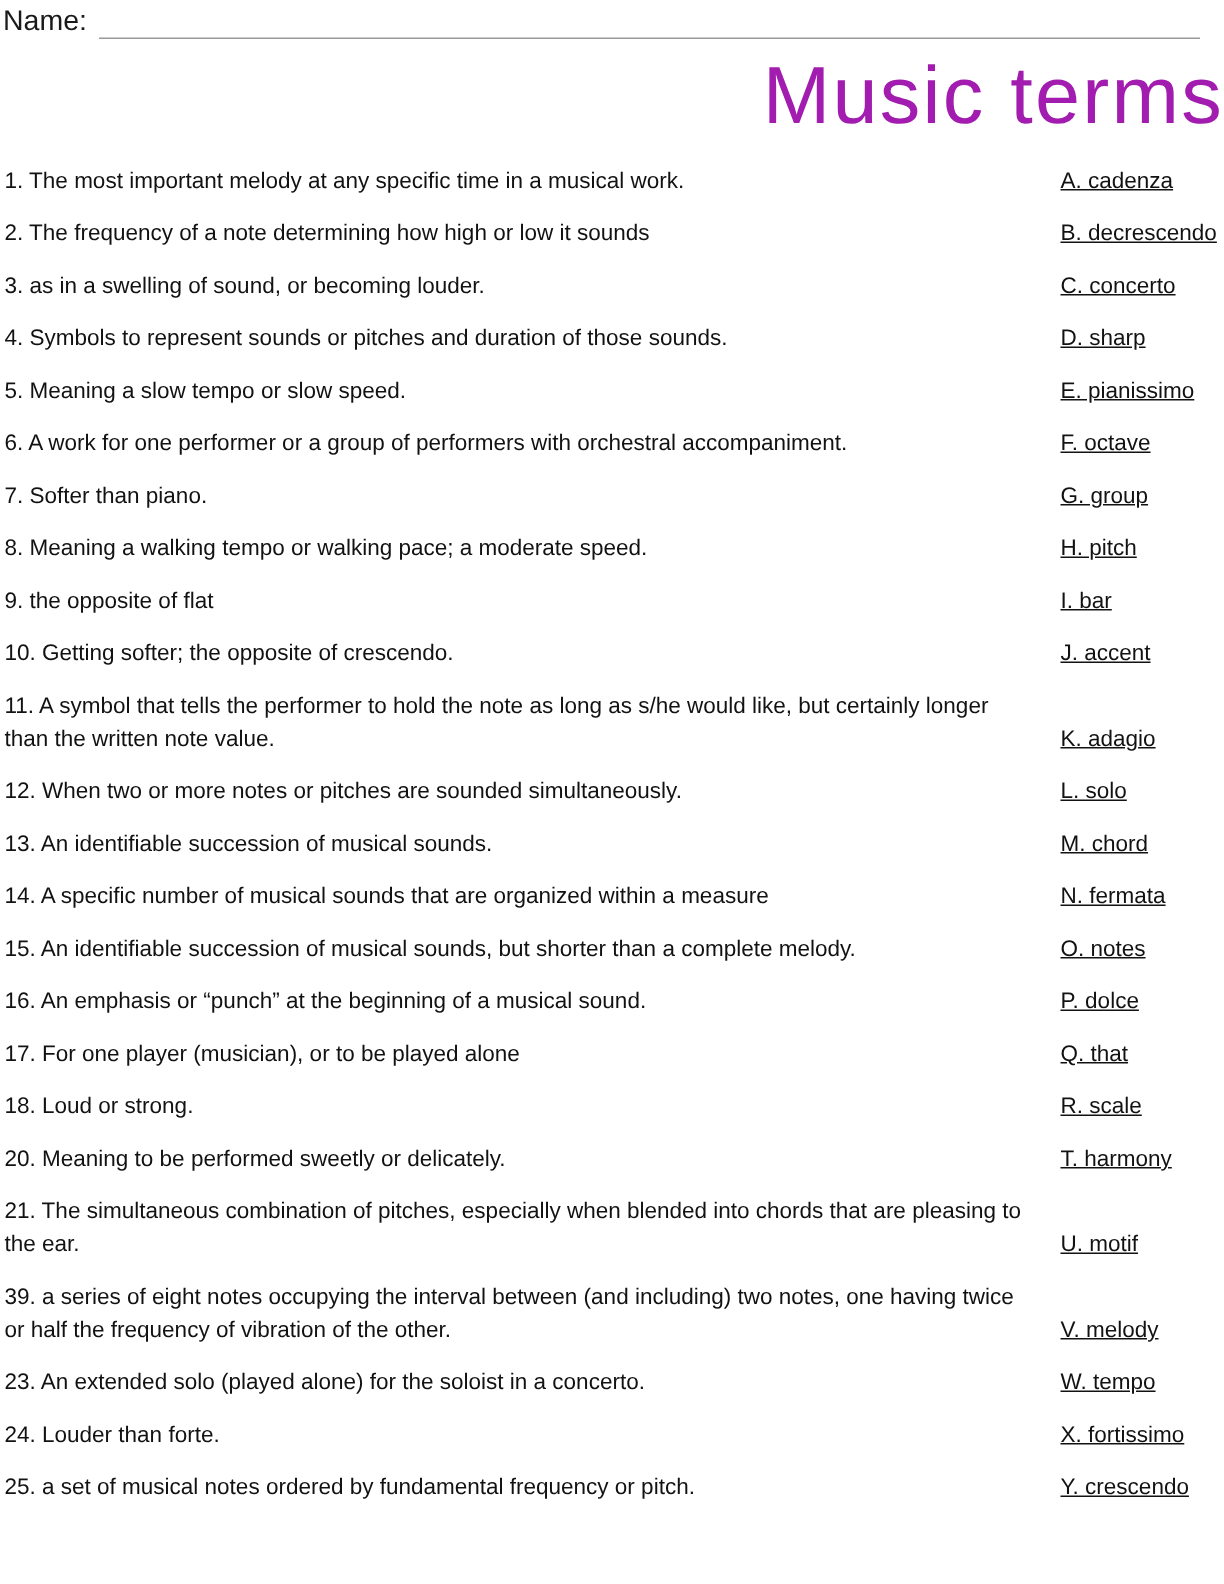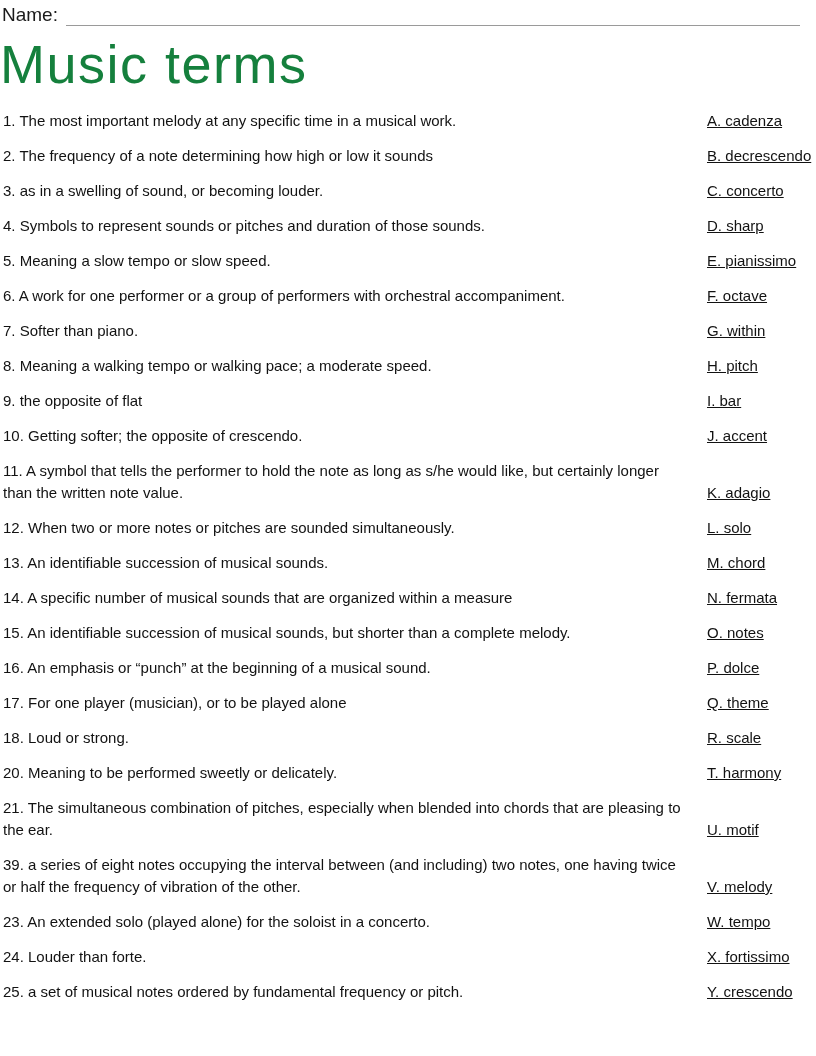--- a/index.html
+++ b/index.html
@@ -29,26 +29,26 @@
     white-space: nowrap;
   }
   .name-line {
     flex: 1;
     margin-left: 8px;
     height: 19px;
     border-bottom: 1px solid #9a9a9a;
   }
   .page-title {
     margin: 6px 0 14px 0;
-    text-align: left;
+    text-align: right;
     font-size: 54px;
     line-height: 64px;
     font-weight: 400;
     letter-spacing: 1.5px;
-    color: #15803d;
+    color: #a21caf;
     font-family: "Liberation Sans", sans-serif;
   }
   .match-list {
     padding: 0 0 0 3px;
   }
   .row {
     display: flex;
     align-items: flex-end;
     margin-bottom: 13px;
     font-size: 15px;
@@ -97,21 +97,21 @@
     <div class="row">
     <div class="q">5. Meaning a slow tempo or slow speed.</div>
     <div class="a">E. pianissimo</div>
   </div>
     <div class="row">
     <div class="q">6. A work for one performer or a group of performers with orchestral accompaniment.</div>
     <div class="a">F. octave</div>
   </div>
     <div class="row">
     <div class="q">7. Softer than piano.</div>
-    <div class="a">G. within</div>
+    <div class="a">G. group</div>
   </div>
     <div class="row">
     <div class="q">8. Meaning a walking tempo or walking pace; a moderate speed.</div>
     <div class="a">H. pitch</div>
   </div>
     <div class="row">
     <div class="q">9. the opposite of flat</div>
     <div class="a">I. bar</div>
   </div>
     <div class="row">
@@ -137,21 +137,21 @@
     <div class="row">
     <div class="q">15. An identifiable succession of musical sounds, but shorter than a complete melody.</div>
     <div class="a">O. notes</div>
   </div>
     <div class="row">
     <div class="q">16. An emphasis or “punch” at the beginning of a musical sound.</div>
     <div class="a">P. dolce</div>
   </div>
     <div class="row">
     <div class="q">17. For one player (musician), or to be played alone</div>
-    <div class="a">Q. theme</div>
+    <div class="a">Q. that</div>
   </div>
     <div class="row">
     <div class="q">18. Loud or strong.</div>
     <div class="a">R. scale</div>
   </div>
     <div class="row">
     <div class="q">20. Meaning to be performed sweetly or delicately.</div>
     <div class="a">T. harmony</div>
   </div>
     <div class="row">

